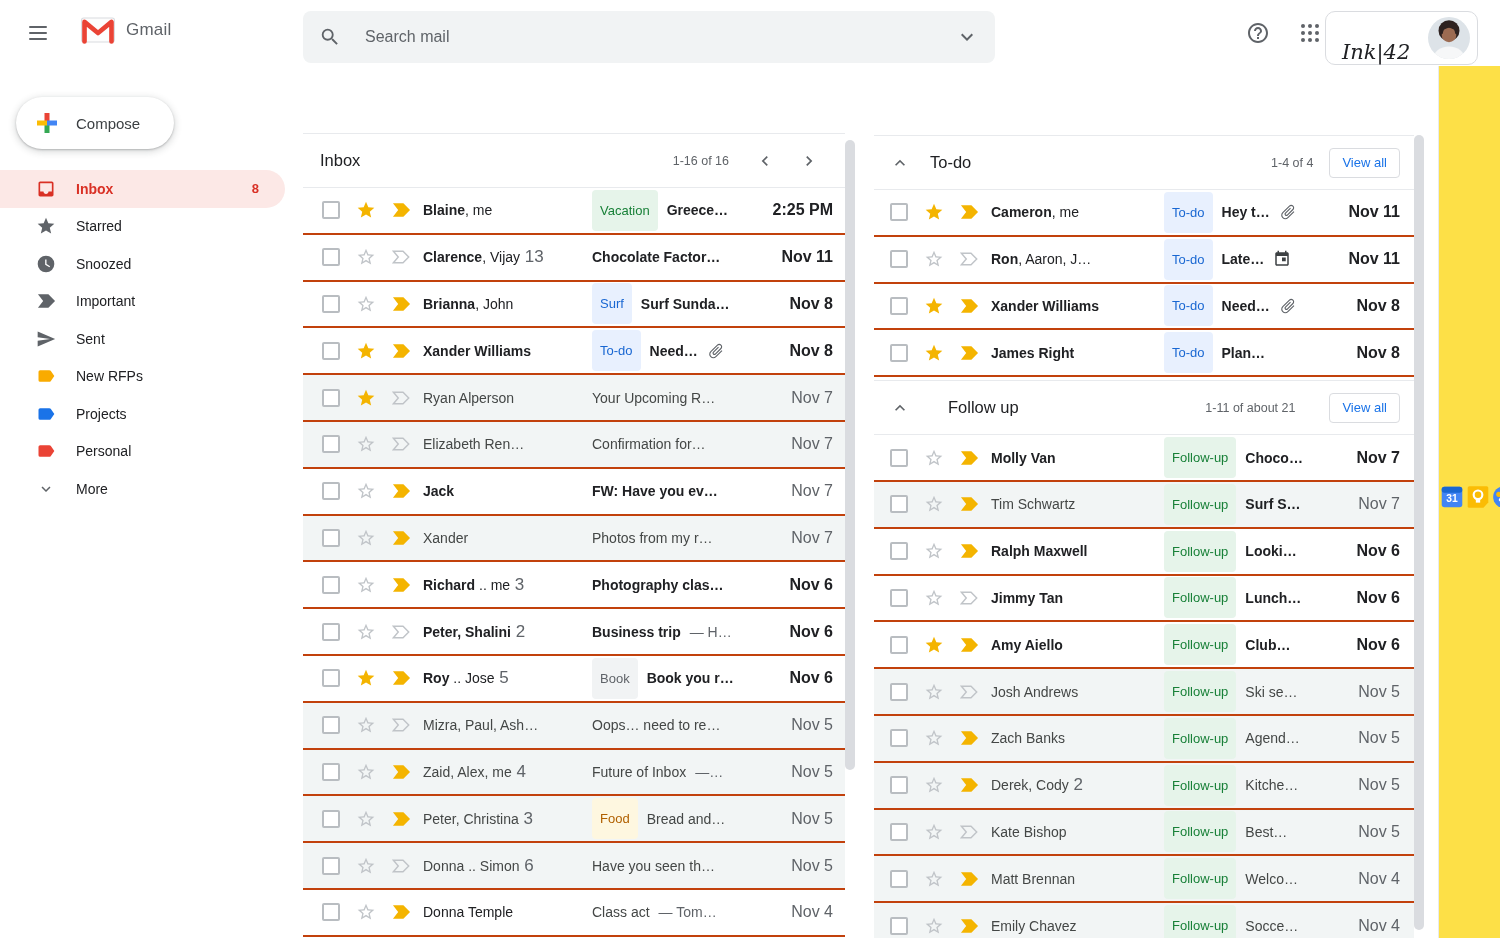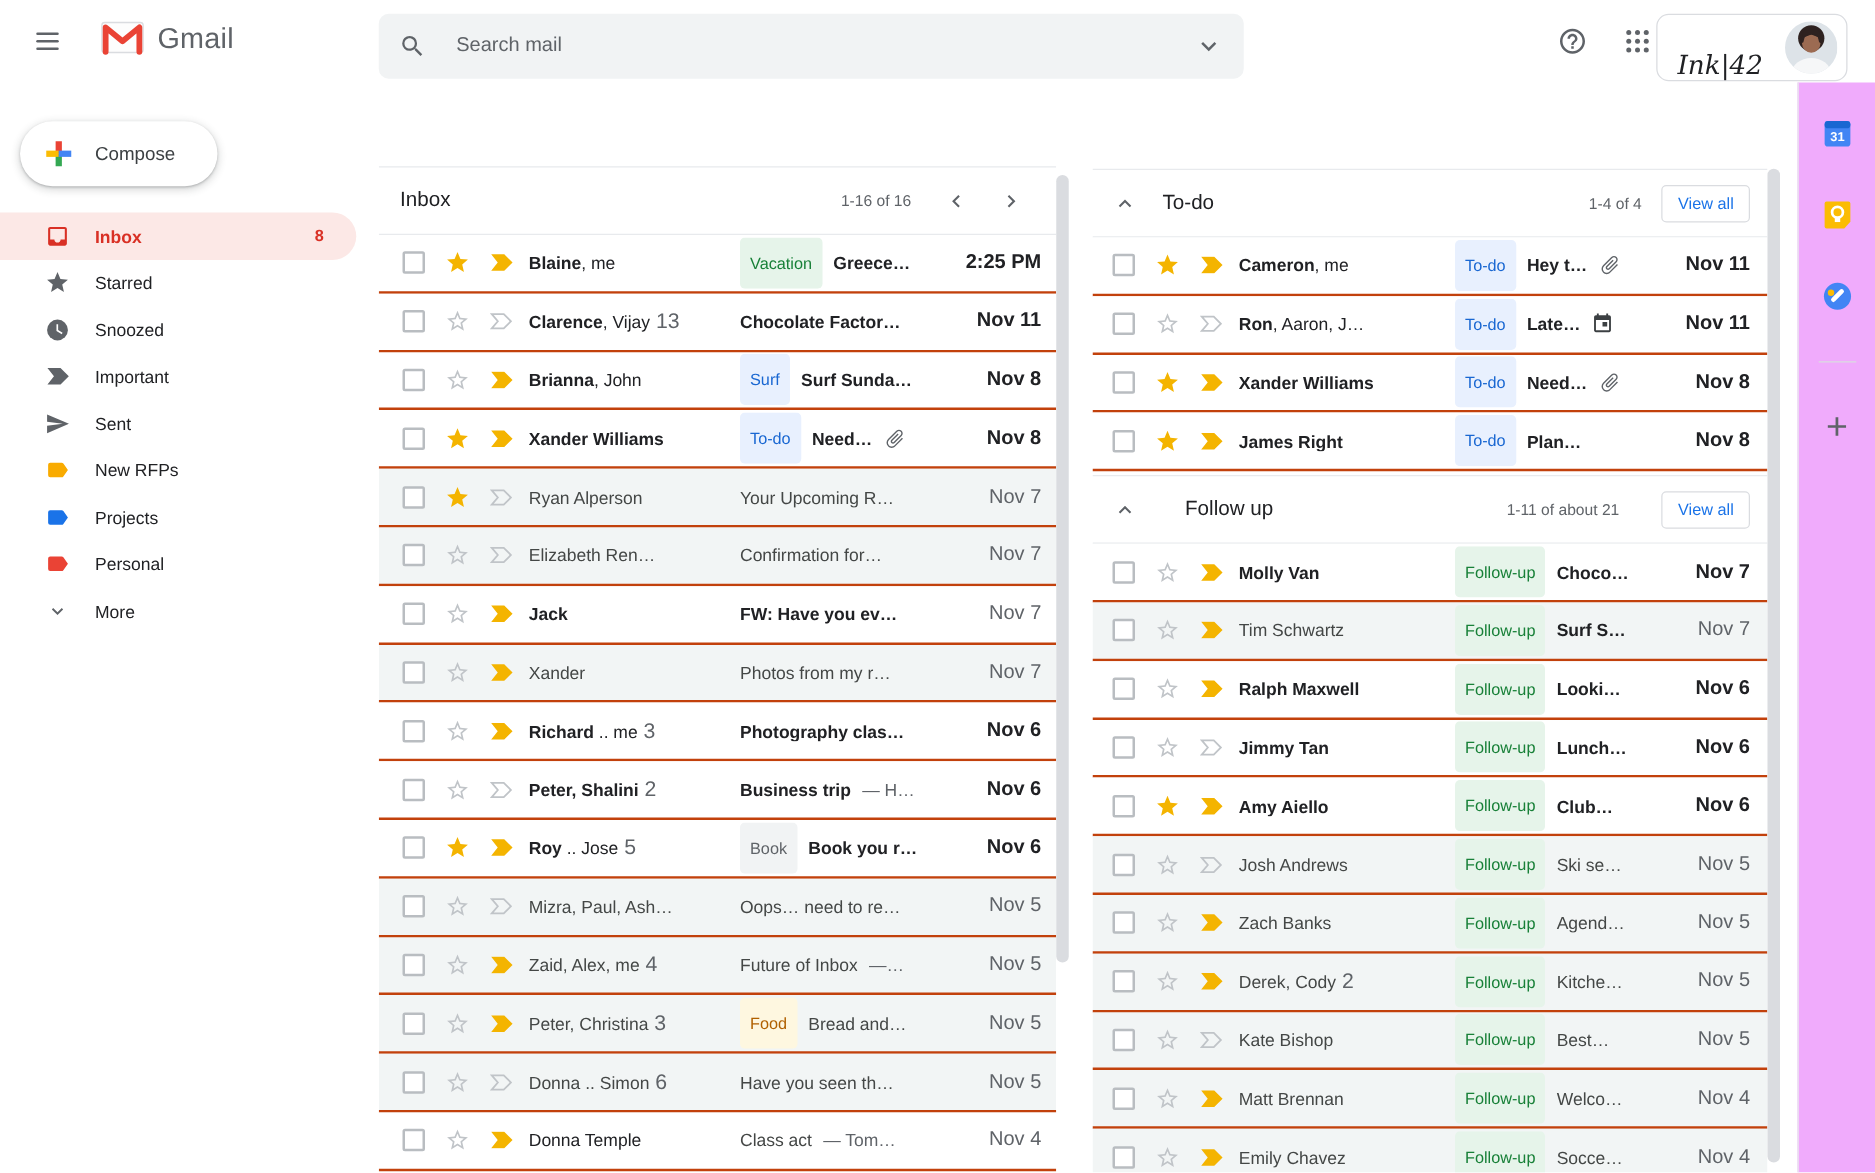--- a/index.html
+++ b/index.html
@@ -3,21 +3,21 @@
 <meta charset="utf-8">
 <style>
   html,body{margin:0;padding:0;width:1500px;height:938px;background:#fff;
     font-family:"Liberation Sans",sans-serif;color:#202124;overflow:hidden;position:relative;}
   svg{display:block}
   
   #header{position:absolute;top:0;left:0;width:1500px;height:66px;background:#fff;}
   #hamburger{position:absolute;left:26px;top:21px;width:24px;height:24px;display:flex;flex-direction:column;justify-content:center;gap:4px;cursor:pointer;}
   #hamburger i{display:block;height:2px;width:18px;background:#5f6368;border-radius:1px;margin:0 3px;}
   #gmail-logo{position:absolute;left:80px;top:16px;display:flex;align-items:center;gap:10px;}
-  #gmail-logo .word{font-size:23px;color:#5f6368;letter-spacing:.2px;}
+  #gmail-logo .word{font-size:17px;color:#5f6368;letter-spacing:.2px;}
   #searchbar{position:absolute;left:303px;top:11px;width:692px;height:52px;background:#f1f3f4;border-radius:8px;display:flex;align-items:center;padding:0 16px;box-sizing:border-box;}
   #searchbar input{flex:1;border:none;outline:none;background:transparent;font-size:16px;color:#202124;margin-left:22px;font-family:"Liberation Sans",sans-serif;}
   #searchbar input::placeholder{color:#5f6368;}
   #header-right{position:absolute;right:178px;top:21px;display:flex;gap:28px;align-items:center;}
   #profile-chip{position:absolute;right:22px;top:11px;width:153px;height:54px;border:1px solid #dadce0;border-radius:10px;background:#fff;display:flex;align-items:center;justify-content:space-between;padding:0 7px 0 16px;box-sizing:border-box;}
   #brand{font-family:"DejaVu Serif",serif;font-style:italic;font-size:21px;color:#202124;margin-top:28px;}
   
   #sidebar{position:absolute;top:66px;left:0;width:300px;bottom:0;background:#fff;}
   #compose{position:absolute;left:16px;top:31px;width:158px;height:52px;border-radius:28px;background:#fff;
     box-shadow:0 1px 2px rgba(60,64,67,.3),0 2px 6px 2px rgba(60,64,67,.15);display:flex;align-items:center;gap:14px;padding-left:16px;box-sizing:border-box;cursor:pointer;}
@@ -78,21 +78,21 @@
   .chip.gray{background:#f1f3f4;color:#5f6368;}
   .clipwrap{flex:none;transform:rotate(45deg);}
   .date{flex:none;text-align:right;font-size:16px;color:#5f6368;white-space:nowrap;}
   #middle .date{width:72px;}
   #right .date{width:64px;}
   .date.b{font-weight:700;color:#202124;}
   
   .sb{position:absolute;width:10px;border-radius:5px;background:#dadce0;}
   #sb-mid{left:845px;top:140px;height:630px;}
   #sb-right{left:1414px;top:135px;height:795px;}
-  #rail{position:absolute;top:66px;right:0;width:62px;bottom:0;border-left:1px solid #e8eaed;background:#f0abfc;display:flex;flex-direction:column;align-items:center;padding-top:28px;box-sizing:border-box;}
+  #rail{position:absolute;top:66px;right:0;width:62px;bottom:0;border-left:1px solid #e8eaed;background:#fde047;display:flex;flex-direction:row;align-items:center;padding-top:28px;box-sizing:border-box;}
   .rail-btn{margin-bottom:39px;cursor:pointer;}
   #rail hr{width:30px;border:none;border-top:1px solid #dadce0;margin:0 0 39px 0;}
   #rail .plus{font-size:30px;color:#5f6368;line-height:26px;cursor:pointer;font-weight:400;}
 </style>
 </head>
 <body>
 
 <div id="header">
   <div id="hamburger">
       <i></i>

